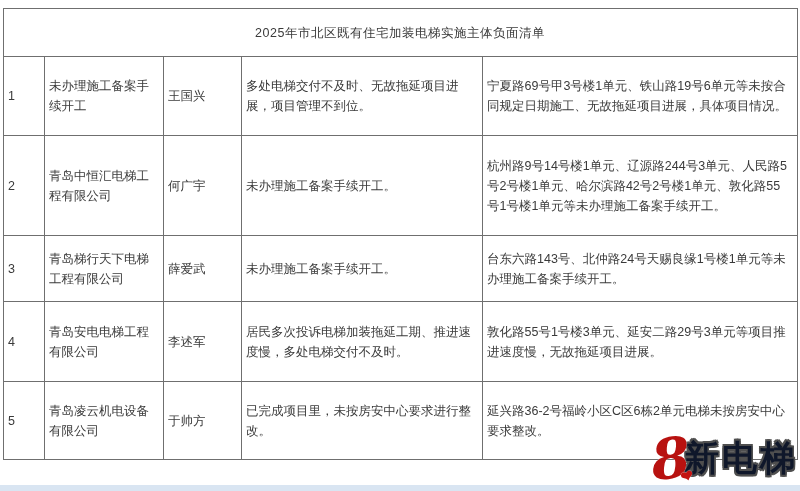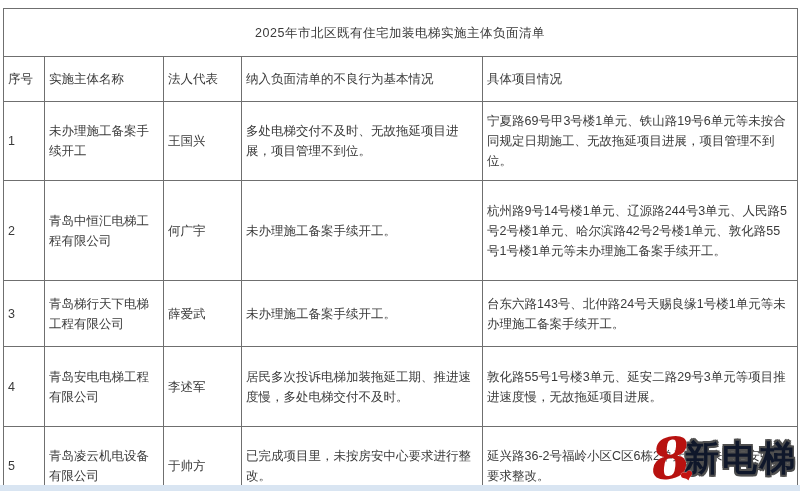--- a/index.html
+++ b/index.html
@@ -125,35 +125,28 @@
       <col class="c-no">
         <col class="c-name">
         <col class="c-rep">
         <col class="c-behavior">
         <col class="c-projects">
     </colgroup>
     <thead>
       <tr class="title-row">
         <th colspan="5">2025年市北区既有住宅加装电梯实施主体负面清单</th>
       </tr>
-      <tr class="header-row" id="header-row">
-          <td>序号</td>
-          <td>实施主体名称</td>
-          <td>法人代表</td>
-          <td>纳入负面清单的不良行为基本情况</td>
-          <td>具体项目情况</td>
-        </tr>
     </thead>
     <tbody id="table-body">
         <tr>
           <td>1</td>
           <td>未办理施工备案手续开工</td>
           <td>王国兴</td>
           <td>多处电梯交付不及时、无故拖延项目进展，项目管理不到位。</td>
-          <td>宁夏路69号甲3号楼1单元、铁山路19号6单元等未按合同规定日期施工、无故拖延项目进展，项目管理不到位。</td>
+          <td>宁夏路69号甲3号楼1单元、铁山路19号6单元等未按合同规定日期施工、无故拖延项目进展，具体项目情况。</td>
         </tr>
         <tr>
           <td>2</td>
           <td>青岛中恒汇电梯工程有限公司</td>
           <td>何广宇</td>
           <td>未办理施工备案手续开工。</td>
           <td>杭州路9号14号楼1单元、辽源路244号3单元、人民路5号2号楼1单元、哈尔滨路42号2号楼1单元、敦化路55号1号楼1单元等未办理施工备案手续开工。</td>
         </tr>
         <tr>
           <td>3</td>

